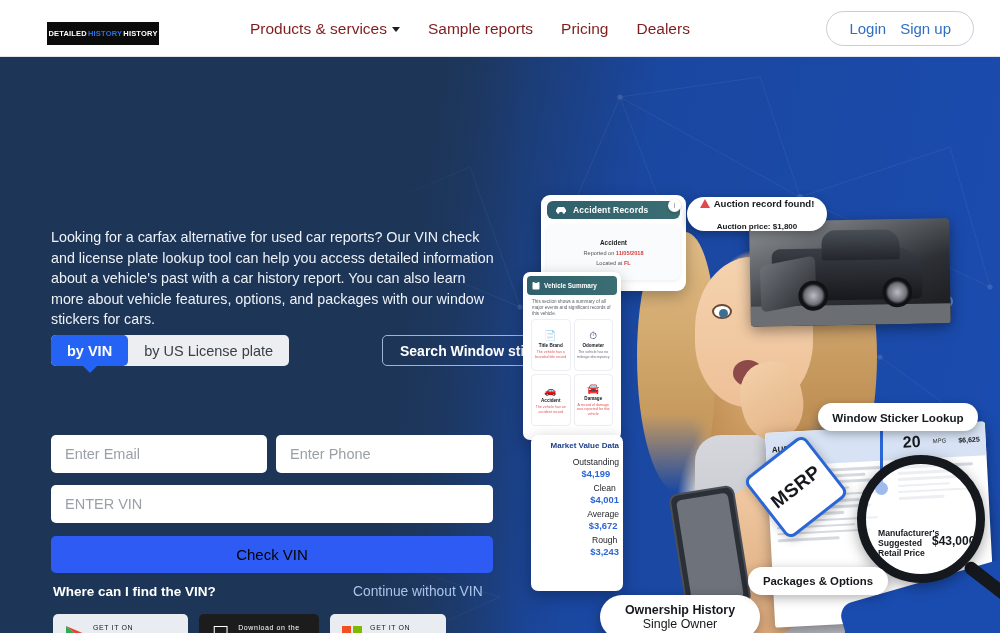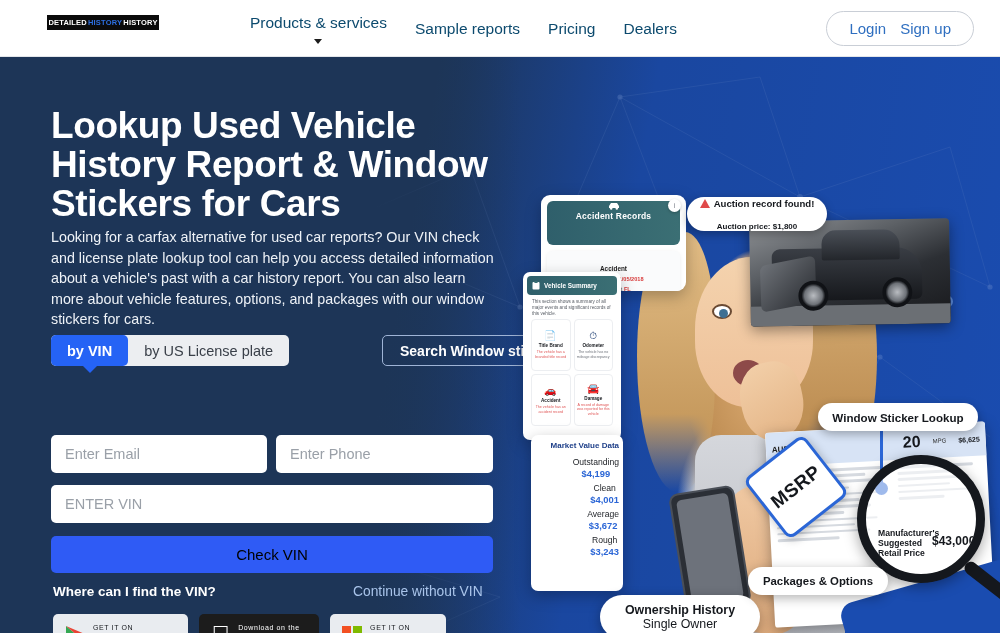--- a/index.html
+++ b/index.html
@@ -28,32 +28,32 @@
     font-stretch: condensed; transform: scaleX(1.06); transform-origin: left center;
   }
   .logo-tri {
     position: absolute; left: 45px; top: 0px;
     width: 0; height: 0;
     border-left: 13px solid transparent;
     border-right: 13px solid transparent;
     border-top: 22px solid #2d6fe0;
   }
   .logo-sub {
-    margin-top: 8px; width: 112px; height: 15px;
+    margin-top: 15px; width: 112px; height: 23px;
     background: #0b0b0b; display: flex; align-items: center; justify-content: center;
     font-size: 7.5px; font-weight: bold; letter-spacing: 0.2px; color: #fff;
     white-space: nowrap;
   }
   .logo-sub .hl { color: #2d6fe0; margin: 0 1px; }
 
   .nav { position: absolute; left: 250px; top: 0; height: 57px;
          display: flex; align-items: center; gap: 28px; }
   .nav a {
-    font-size: 15.5px; color: #0c4a6e; text-decoration: none;
-    display: flex; align-items: center; gap: 5px; white-space: nowrap; flex-direction: column;
+    font-size: 15.5px; color: #7f1d1d; text-decoration: none;
+    display: flex; align-items: center; gap: 5px; white-space: nowrap;
   }
   .caret {
     display: inline-block; width: 0; height: 0;
     border-left: 4.5px solid transparent; border-right: 4.5px solid transparent;
     border-top: 5.5px solid #1c1c1c; margin-top: 2px;
   }
   .auth {
     position: absolute; right: 26px; top: 11px;
     height: 35px; padding: 0 22px; border: 1px solid #c9ced6; border-radius: 18px;
     display: flex; align-items: center; gap: 14px; background: #fff;
@@ -218,22 +218,22 @@
   .phone::after {
     content:""; position:absolute; inset:5px; background:#6d727b; border-radius:5px;
   }
 
   
   .card { position: absolute; background: #fff; border-radius: 8px;
           box-shadow: 0 5px 16px rgba(0,0,0,.28); overflow: hidden; }
 
   .acc-card { left: 36px; top: 138px; width: 145px; height: 96px; border-radius: 9px; padding: 6px; }
   .acc-head {
-    height: 44px; background: linear-gradient(90deg,#2f5f6b,#3b6f74); border-radius: 6px;
-    display: flex; align-items: center; padding: 0 8px; flex-direction: column;
+    height: 18px; background: linear-gradient(90deg,#2f5f6b,#3b6f74); border-radius: 6px;
+    display: flex; align-items: center; gap: 6px; padding: 0 8px;
   }
   .acc-head-t { color:#fff; font-size: 8.5px; font-weight: bold; letter-spacing:.2px; }
   .acc-body {
     margin-top: 6px; height: 55px; background:#fafbfc; border-radius:6px;
     display:flex; flex-direction:column; align-items:center; justify-content:center; gap:4px;
     box-shadow: 0 1px 4px rgba(0,0,0,.08);
   }
   .acc-t1 { font-size: 6.4px; font-weight: bold; color:#1c1c1c; }
   .acc-t2 { font-size: 5.6px; color:#555; }
   .acc-t2 b { color:#d83a3a; }
@@ -422,21 +422,20 @@
         <circle cx="520" cy="250" r="2.6"></circle>
           <circle cx="800" cy="140" r="3"></circle>
         <circle cx="700" cy="250" r="2.6"></circle>
           <circle cx="880" cy="300" r="2.6"></circle>
         <circle cx="620" cy="40" r="2.6"></circle>
           <circle cx="990" cy="230" r="2.6"></circle>
       </g>
     </svg>
     <div class="hero-left-shade"></div>
 
-    <h1 class="h1">Lookup Used Vehicle History Report &amp; Window Stickers for Cars</h1>
     <p class="lede">Looking for a carfax alternative for used car reports? Our VIN check and license plate lookup tool can help you access detailed information about a vehicle's past with a car history report. You can also learn more about vehicle features, options, and packages with our window stickers for cars.</p>
 
     <div class="tabs">
       <div class="tab-group">
         <div class="tab active">by VIN</div>
         <div class="tab">by US License plate</div>
       </div>
     </div>
     <div class="sticker-btn" style="left:382px; top:278px;">Search Window sticker</div>
 

